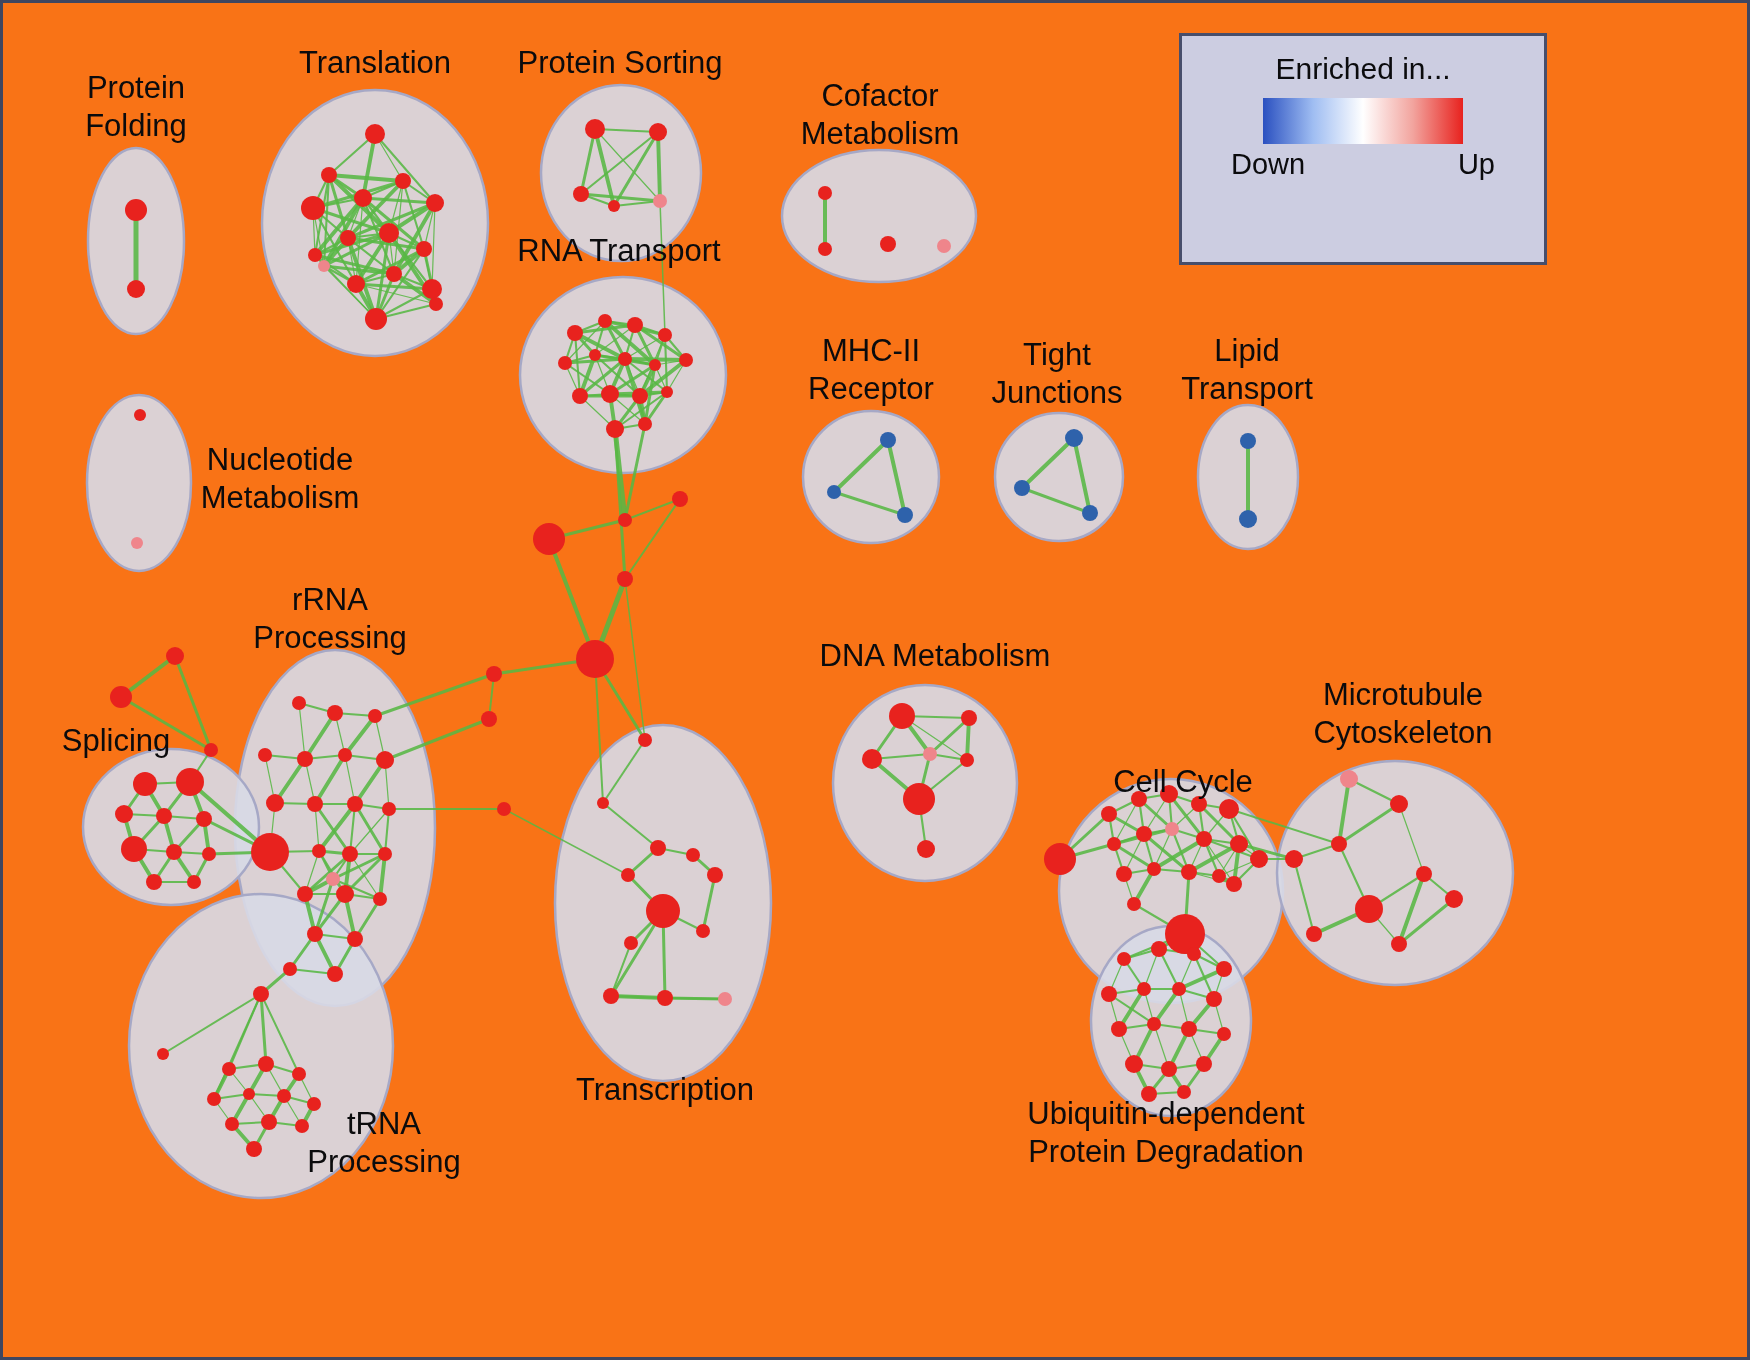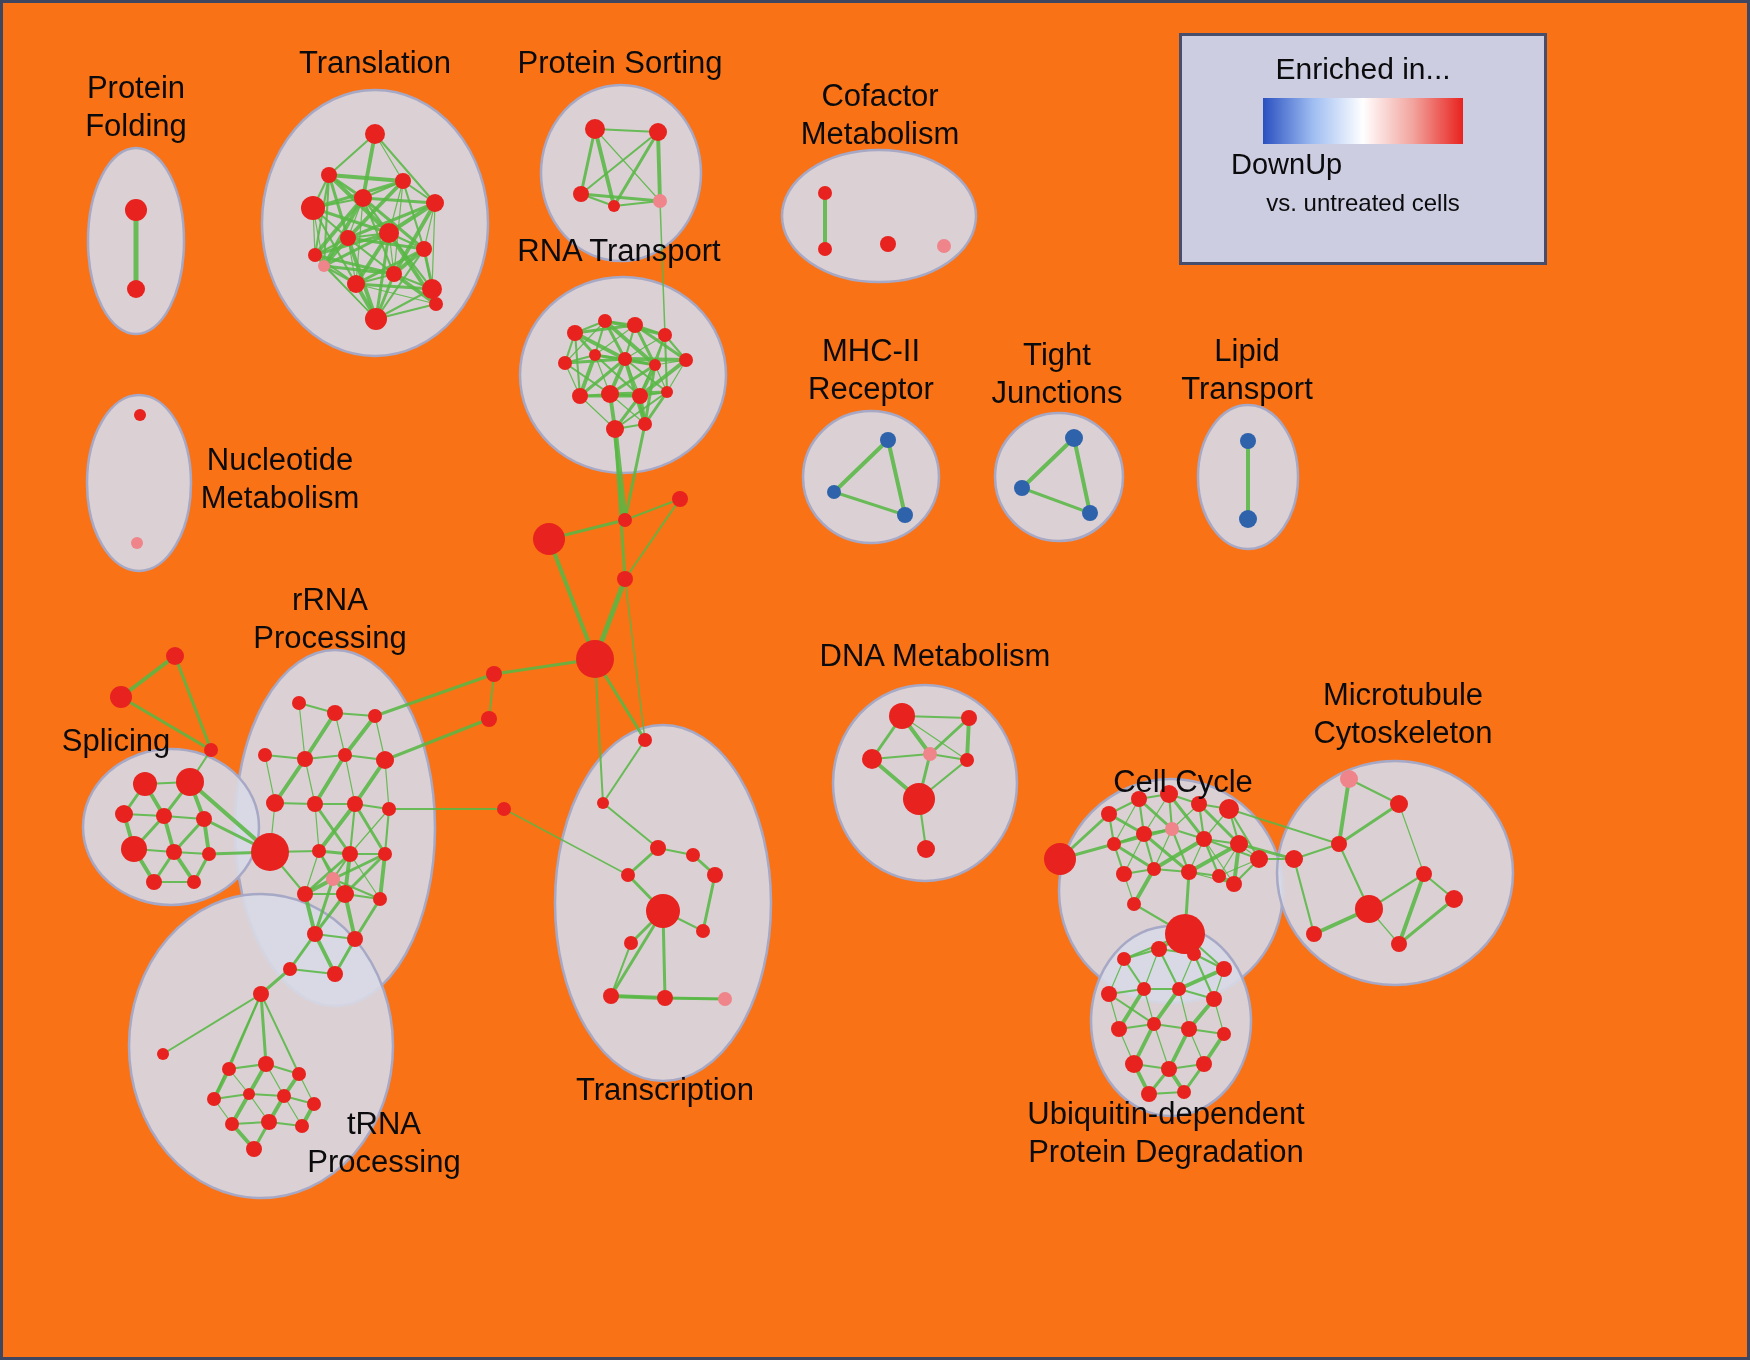--- a/index.html
+++ b/index.html
@@ -16,21 +16,21 @@
   .cl-ellipse{fill:#d8d9e5;fill-opacity:.92;stroke:#a6a8c6;stroke-width:2.5;}
   .edge{stroke-opacity:.88;stroke-linecap:round;}
   .cl-label{font-size:31px;fill:#0b0b0d;font-family:"Liberation Sans","DejaVu Sans",sans-serif;}
   .legend{
     position:absolute;left:1176px;top:30px;width:368px;height:232px;
     border:3px solid #474e6b;background:#cccde1;box-sizing:border-box;
     text-align:center;color:#0b0b0d;
   }
   .legend-title{font-size:30px;margin-top:16px;}
   .legend-gradient{width:200px;height:46px;margin:12px auto 4px auto;}
-  .legend-scale{display:flex;width:264px;margin:0 auto;font-size:29px;}
+  .legend-scale{display:flex;justify-content:space-between;width:264px;margin:0 auto;font-size:29px;}
   .legend-caption{font-size:24px;line-height:1.3;margin-top:6px;}
 </style>
 </head>
 <body>
 
 <div class="figure">
 
   <svg class="net" id="net" width="1750" height="1360" viewBox="0 0 1750 1360">
       <g>
         <ellipse cx="133" cy="238" rx="48" ry="93" class="cl-ellipse"></ellipse>
@@ -667,17 +667,16 @@
     </svg>
 
   <div class="legend">
     <div class="legend-title">Enriched in...</div>
     <div class="legend-gradient" id="legend-gradient" style="background: linear-gradient(to right, rgb(42, 80, 192), rgb(159, 189, 242), rgb(255, 255, 255), rgb(242, 164, 158), rgb(232, 34, 30));"></div>
     <div class="legend-scale">
       <span>Down</span>
       <span>Up</span>
     </div>
     <div class="legend-caption">
-      <div>vs. untreated cells</div>
     </div>
   </div>
 
 </div>
 
 </body></html>

